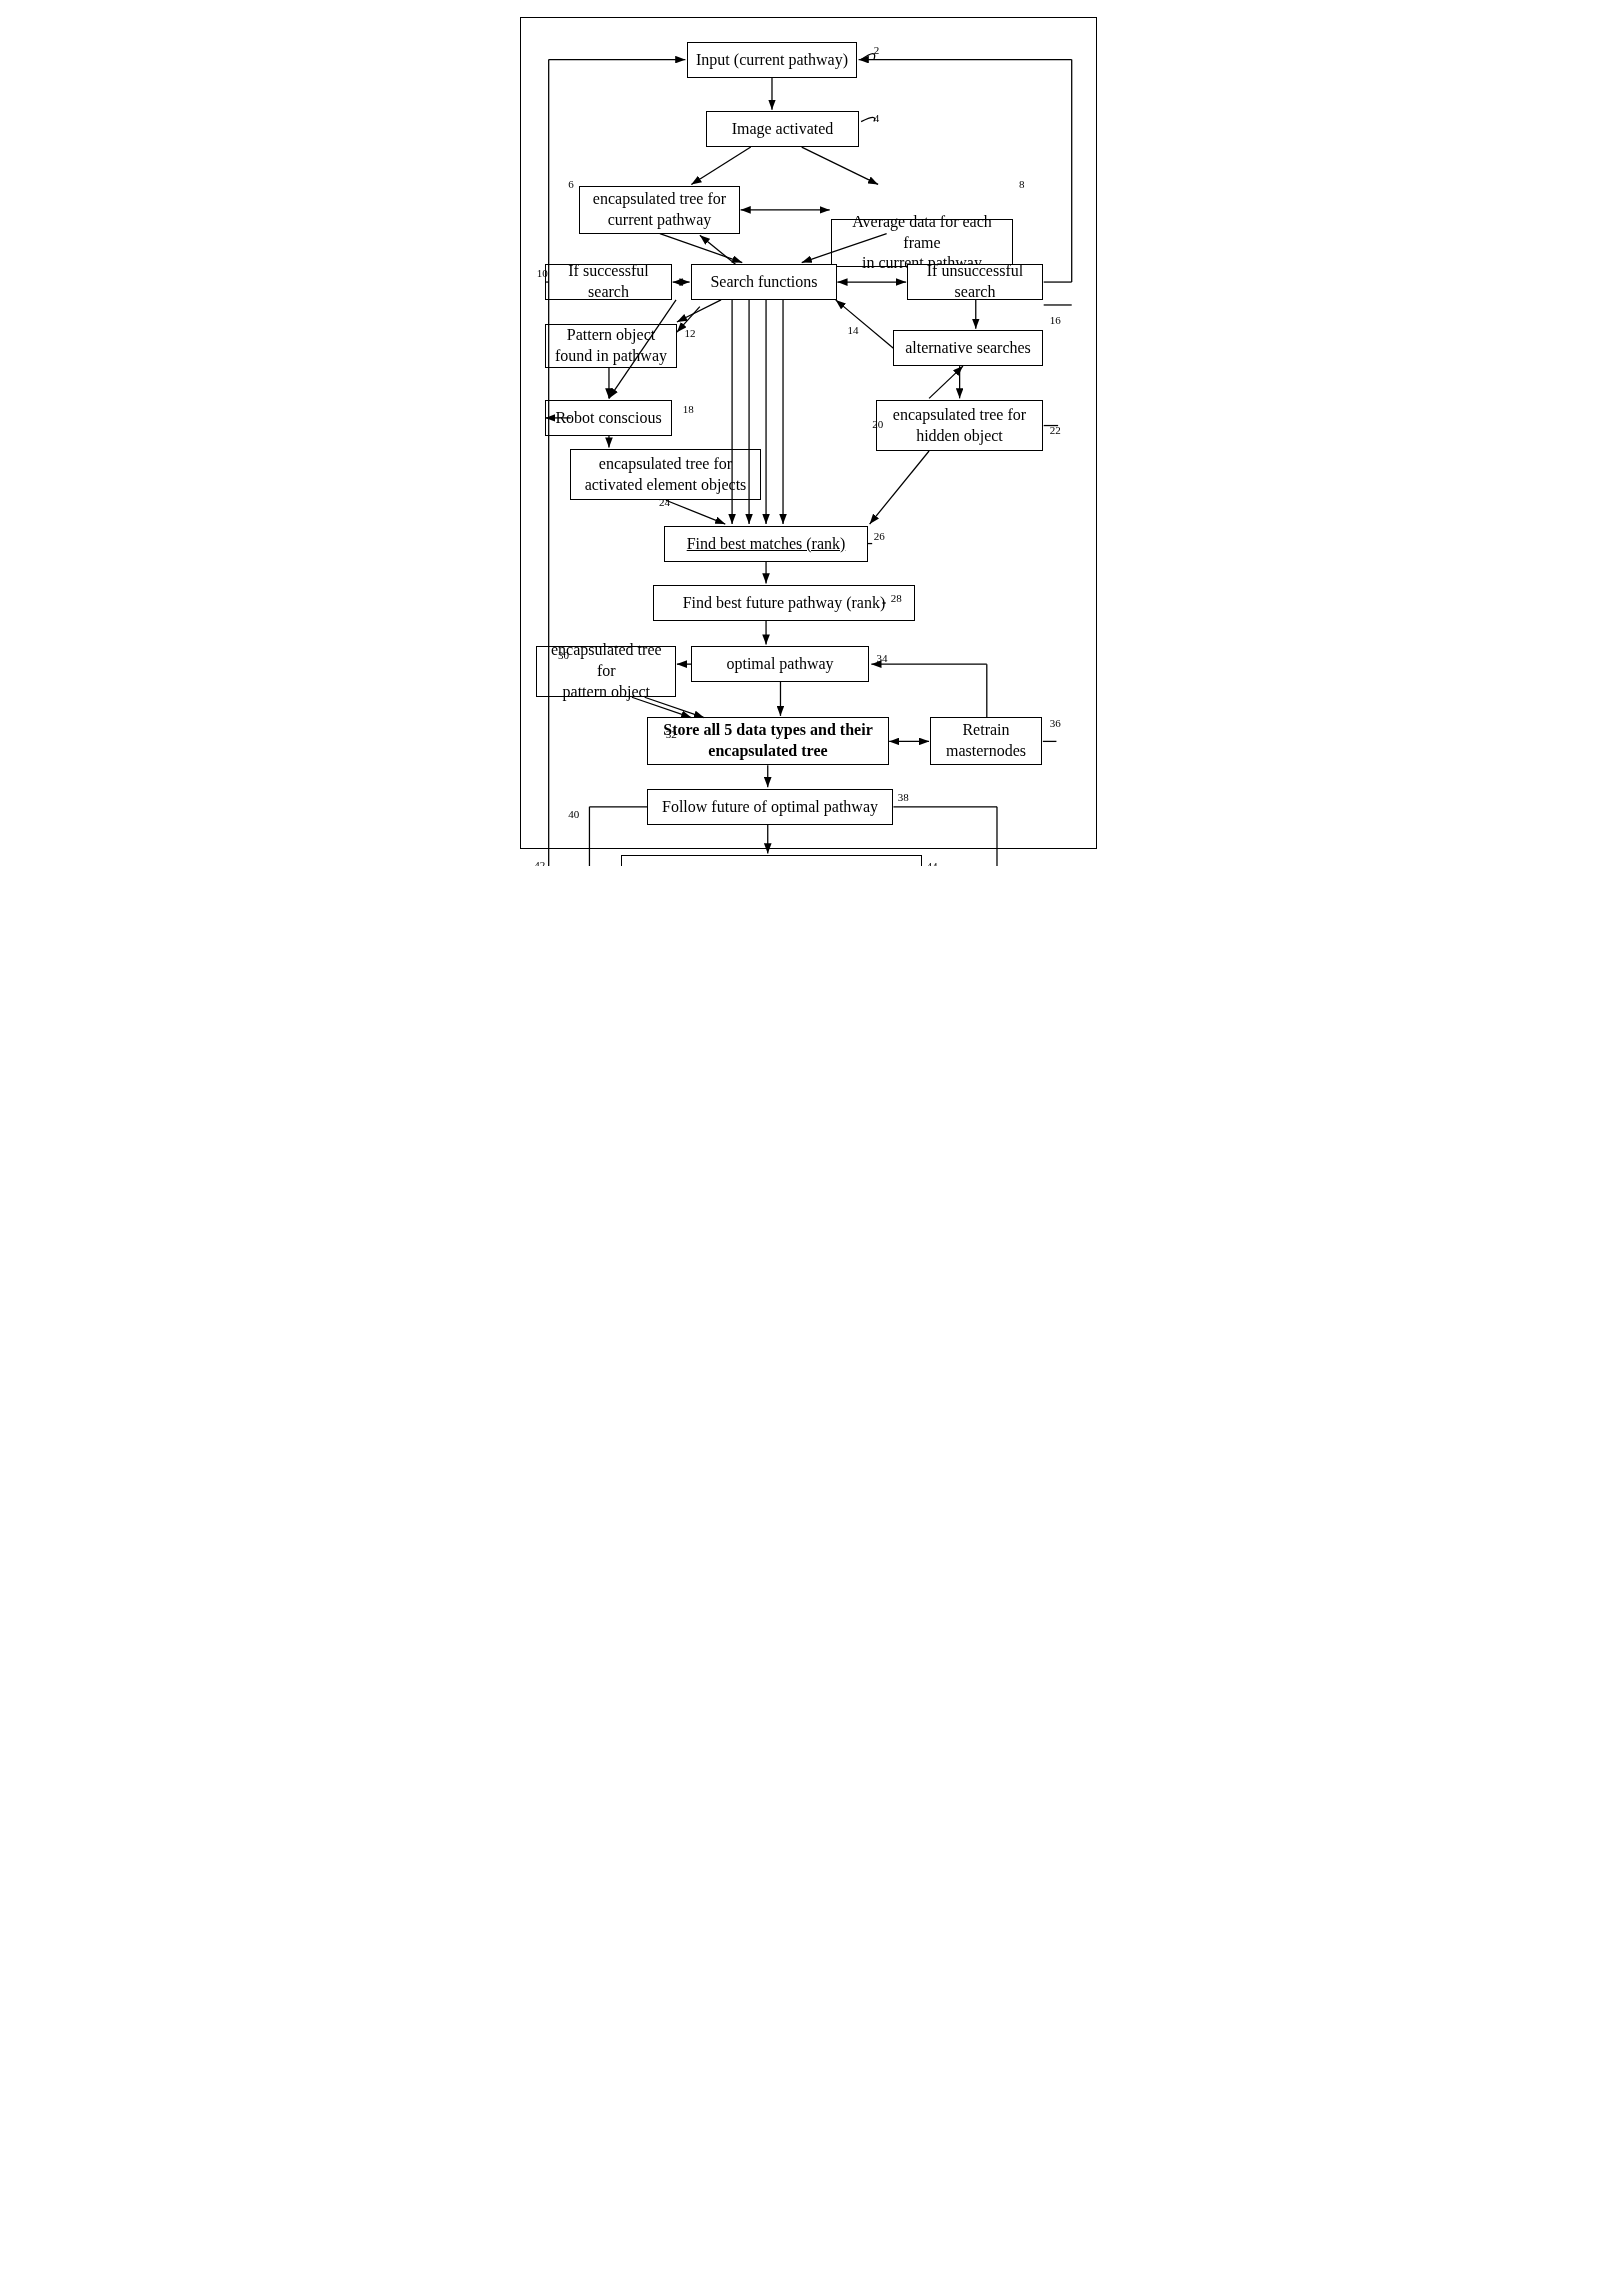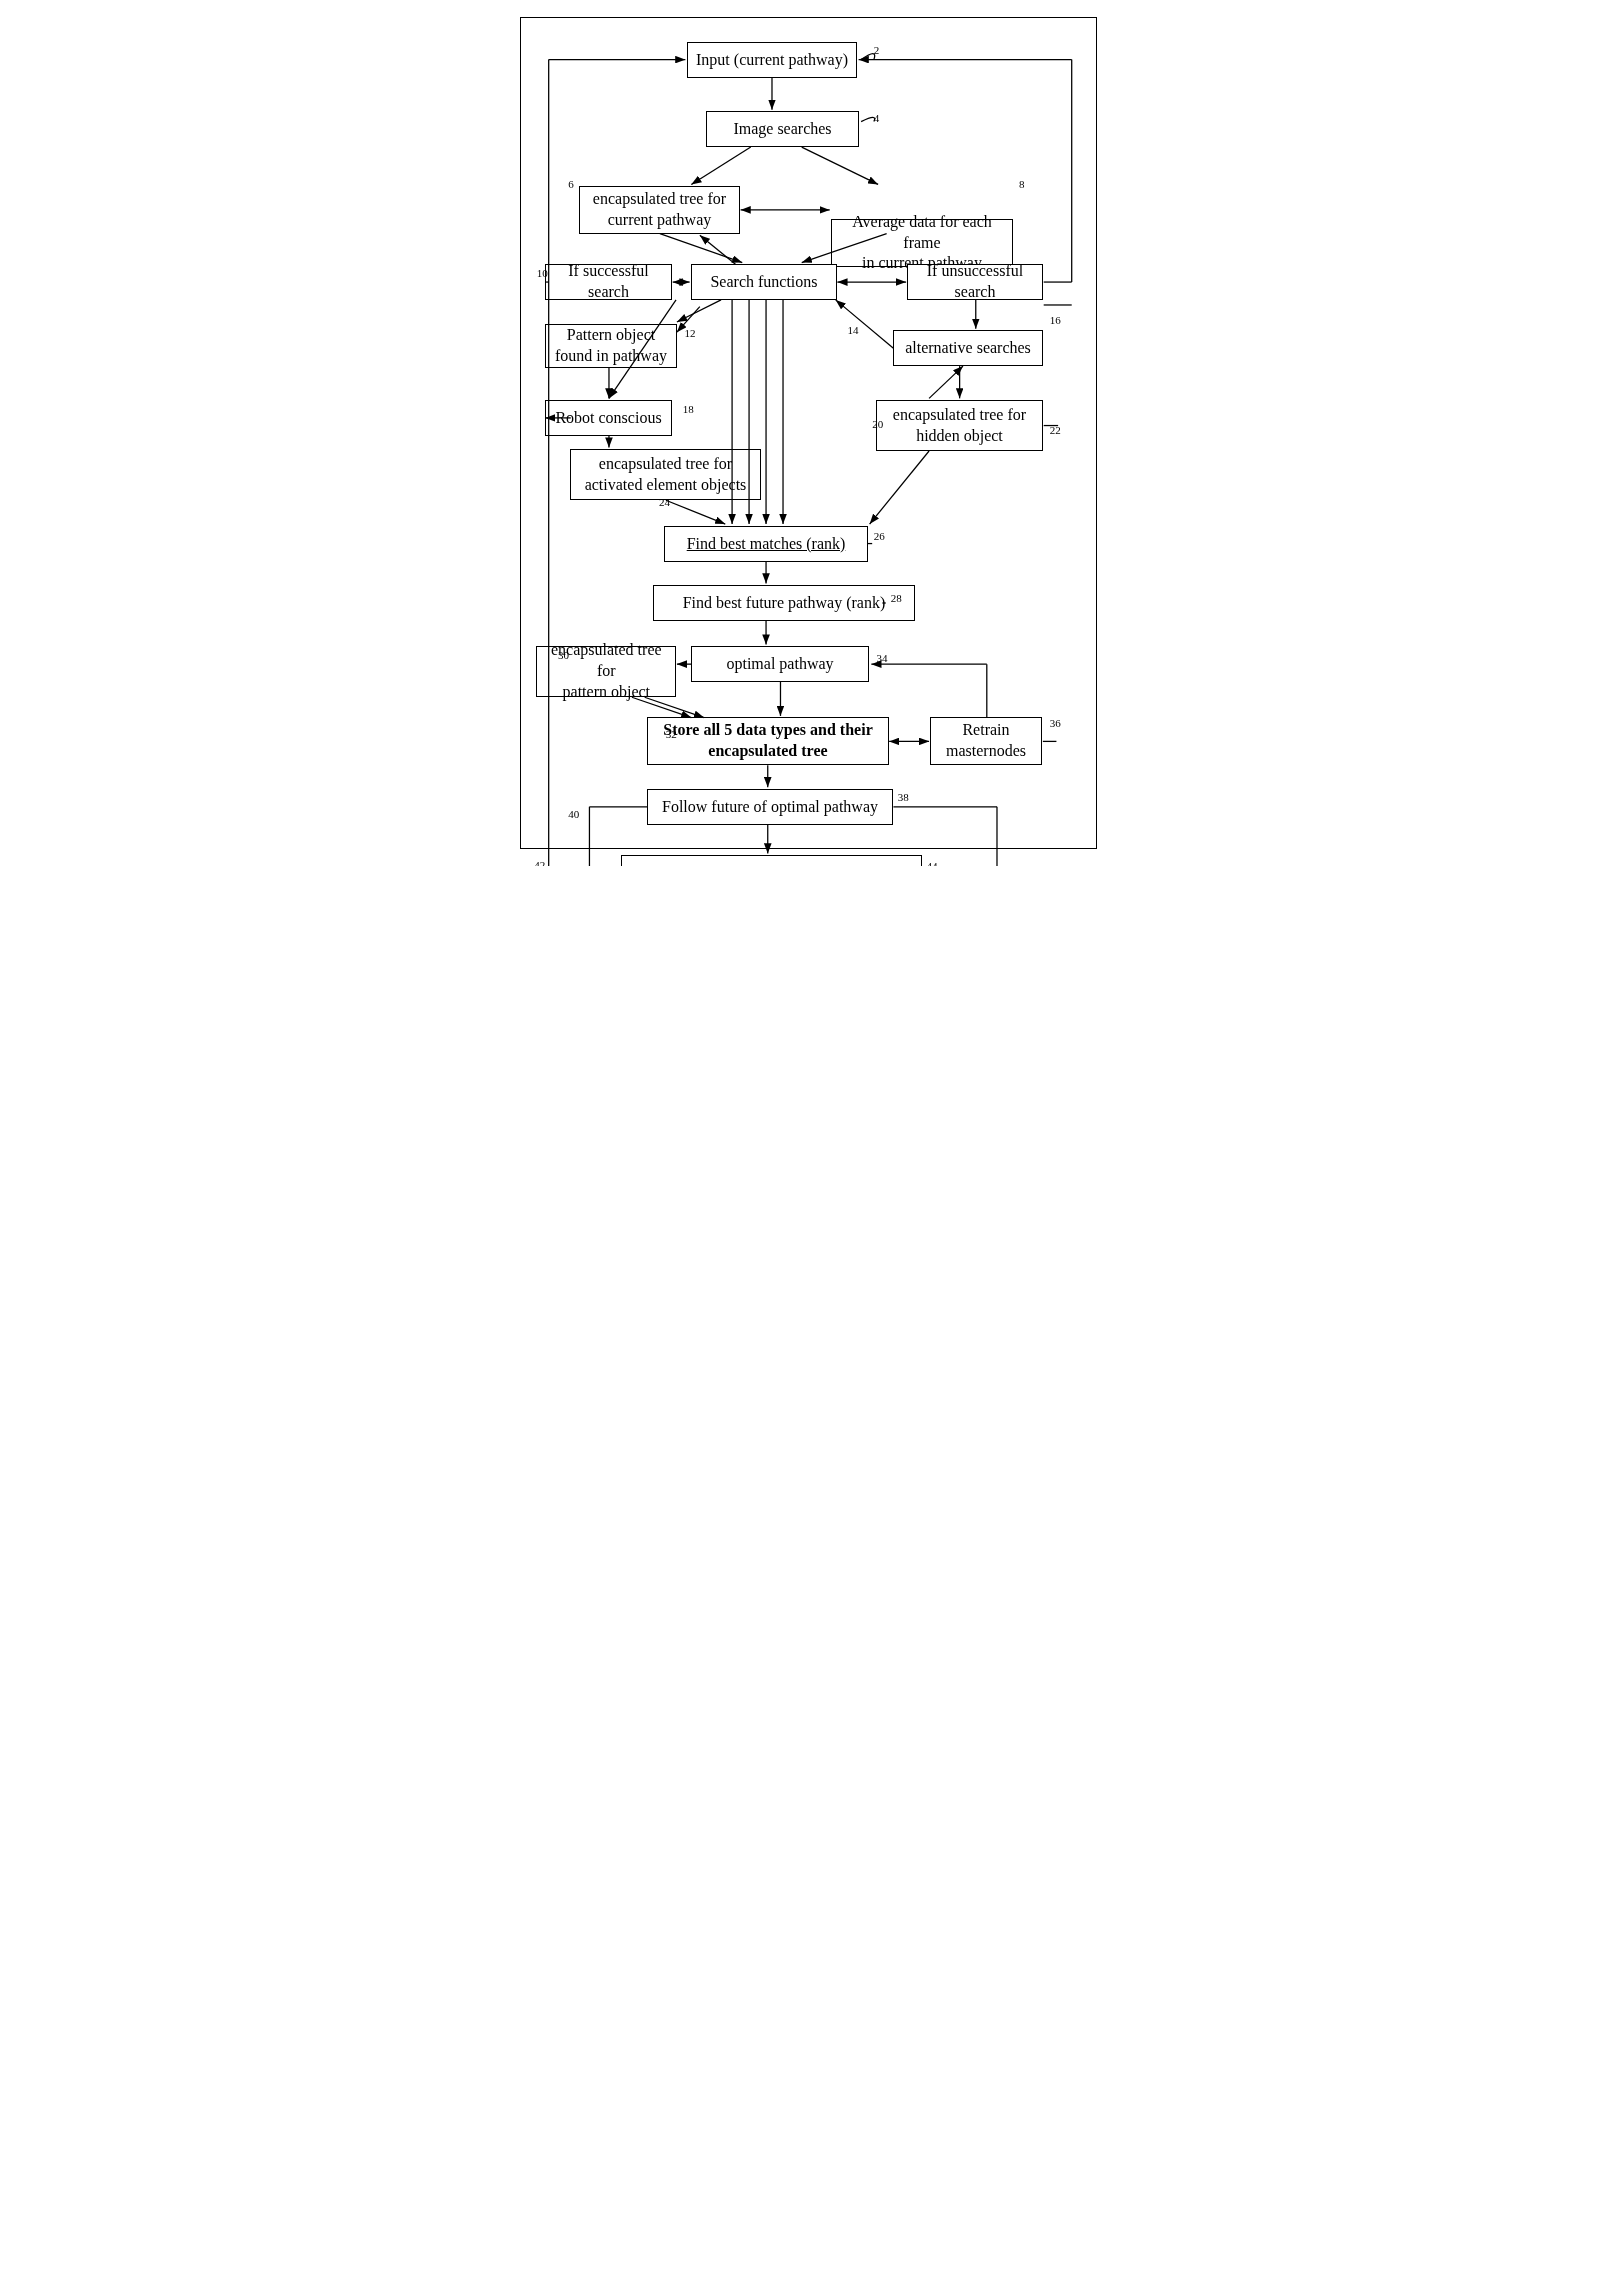--- a/index.html
+++ b/index.html
@@ -39,21 +39,21 @@
       line-height: 1.3;
       padding: 4.2px 6.8px;
     }
   </style>
 </head>
 <body>
 
 <div class="diagram-container">
 
   <div class="box" style="left:166px;top:24px;width:170px;height:36px;">Input (current pathway)</div>
-  <div class="box" style="left:185px;top:93px;width:153px;height:36px;">Image searches</div>
+  <div class="box" style="left:185px;top:93px;width:153px;height:36px;">Image activated</div>
   <div class="box" style="left:58px;top:168px;width:161px;height:48px;white-space:pre-line;">encapsulated tree for
 current pathway</div>
   <div class="box" style="left:310px;top:163px;width:182px;height:48px;white-space:pre-line;margin-top:38px;">Average data for each frame
 in current pathway</div>
   <div class="box" style="left:24px;top:246px;width:127px;height:36px;">If successful search</div>
   <div class="box" style="left:170px;top:246px;width:146px;height:36px;">Search functions</div>
   <div class="box" style="left:386px;top:246px;width:136px;height:36px;">If unsuccessful search</div>
   <div class="box" style="left:24px;top:306px;width:132px;height:44px;white-space:pre-line;">Pattern object
 found in pathway</div>
   <div class="box" style="left:372px;top:312px;width:150px;height:36px;">alternative searches</div>

